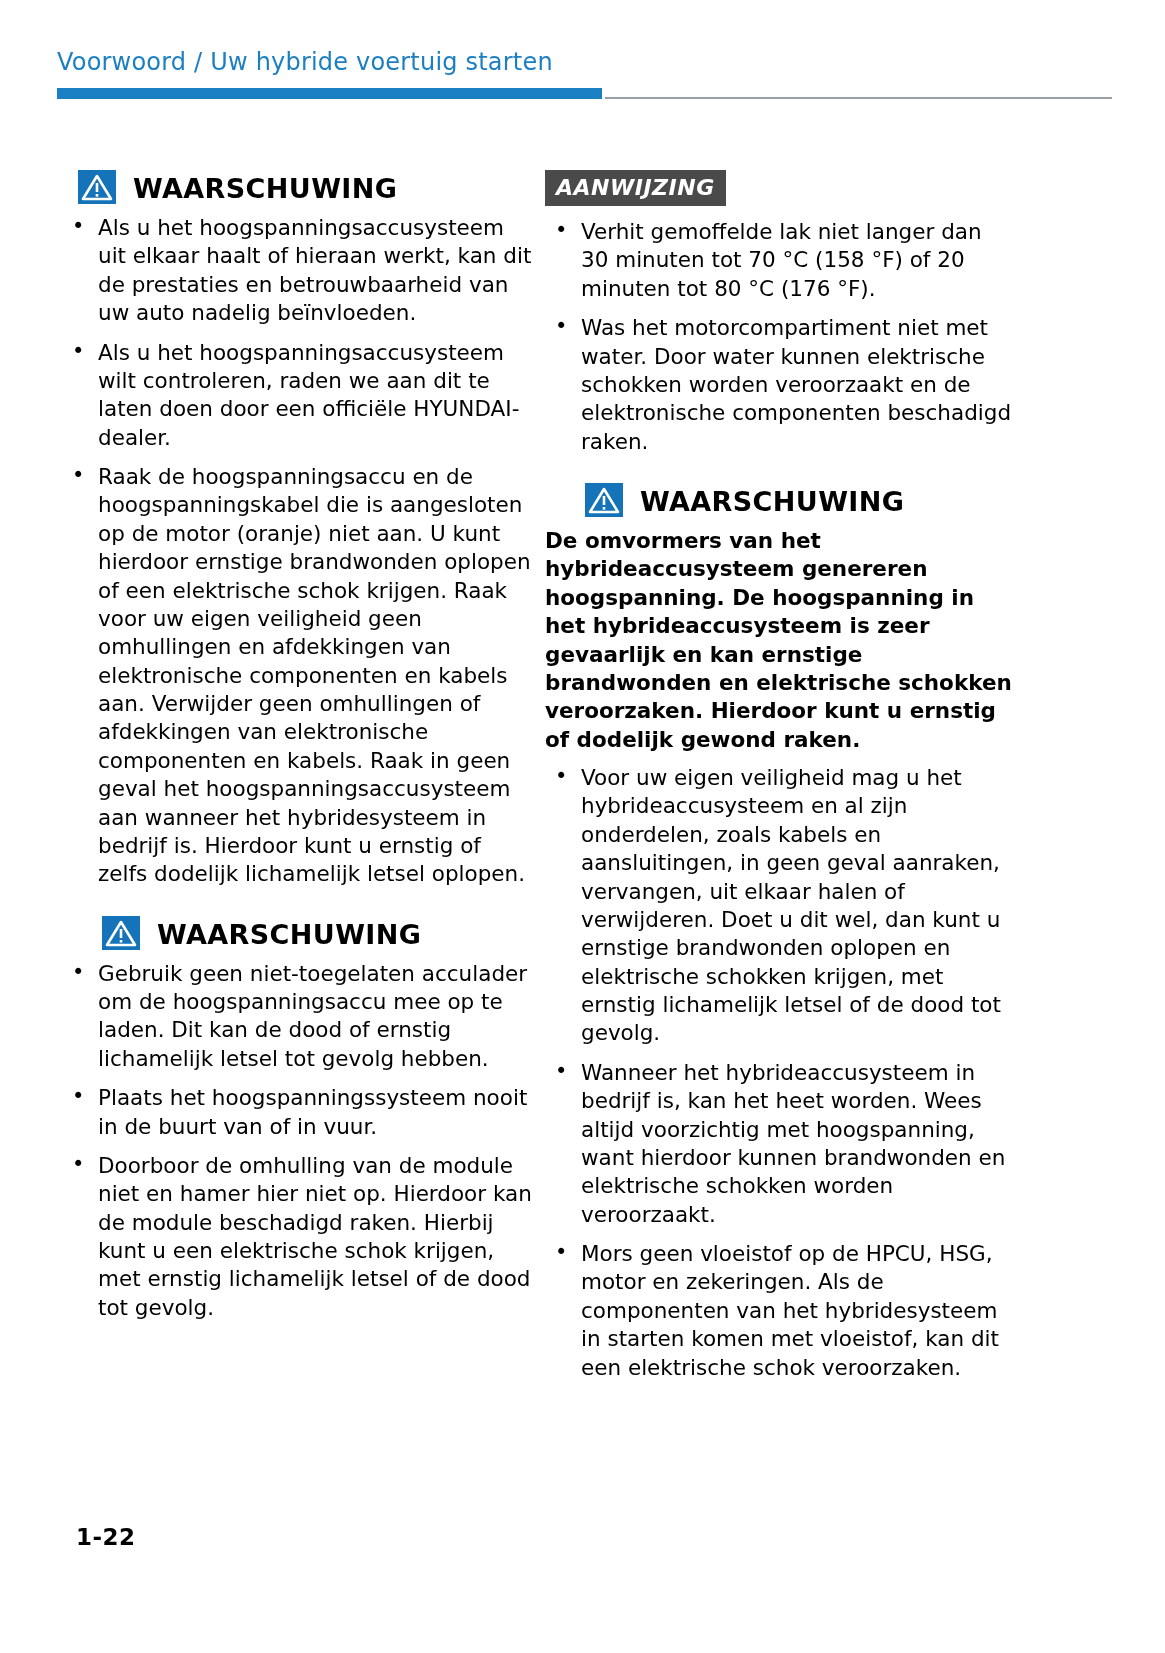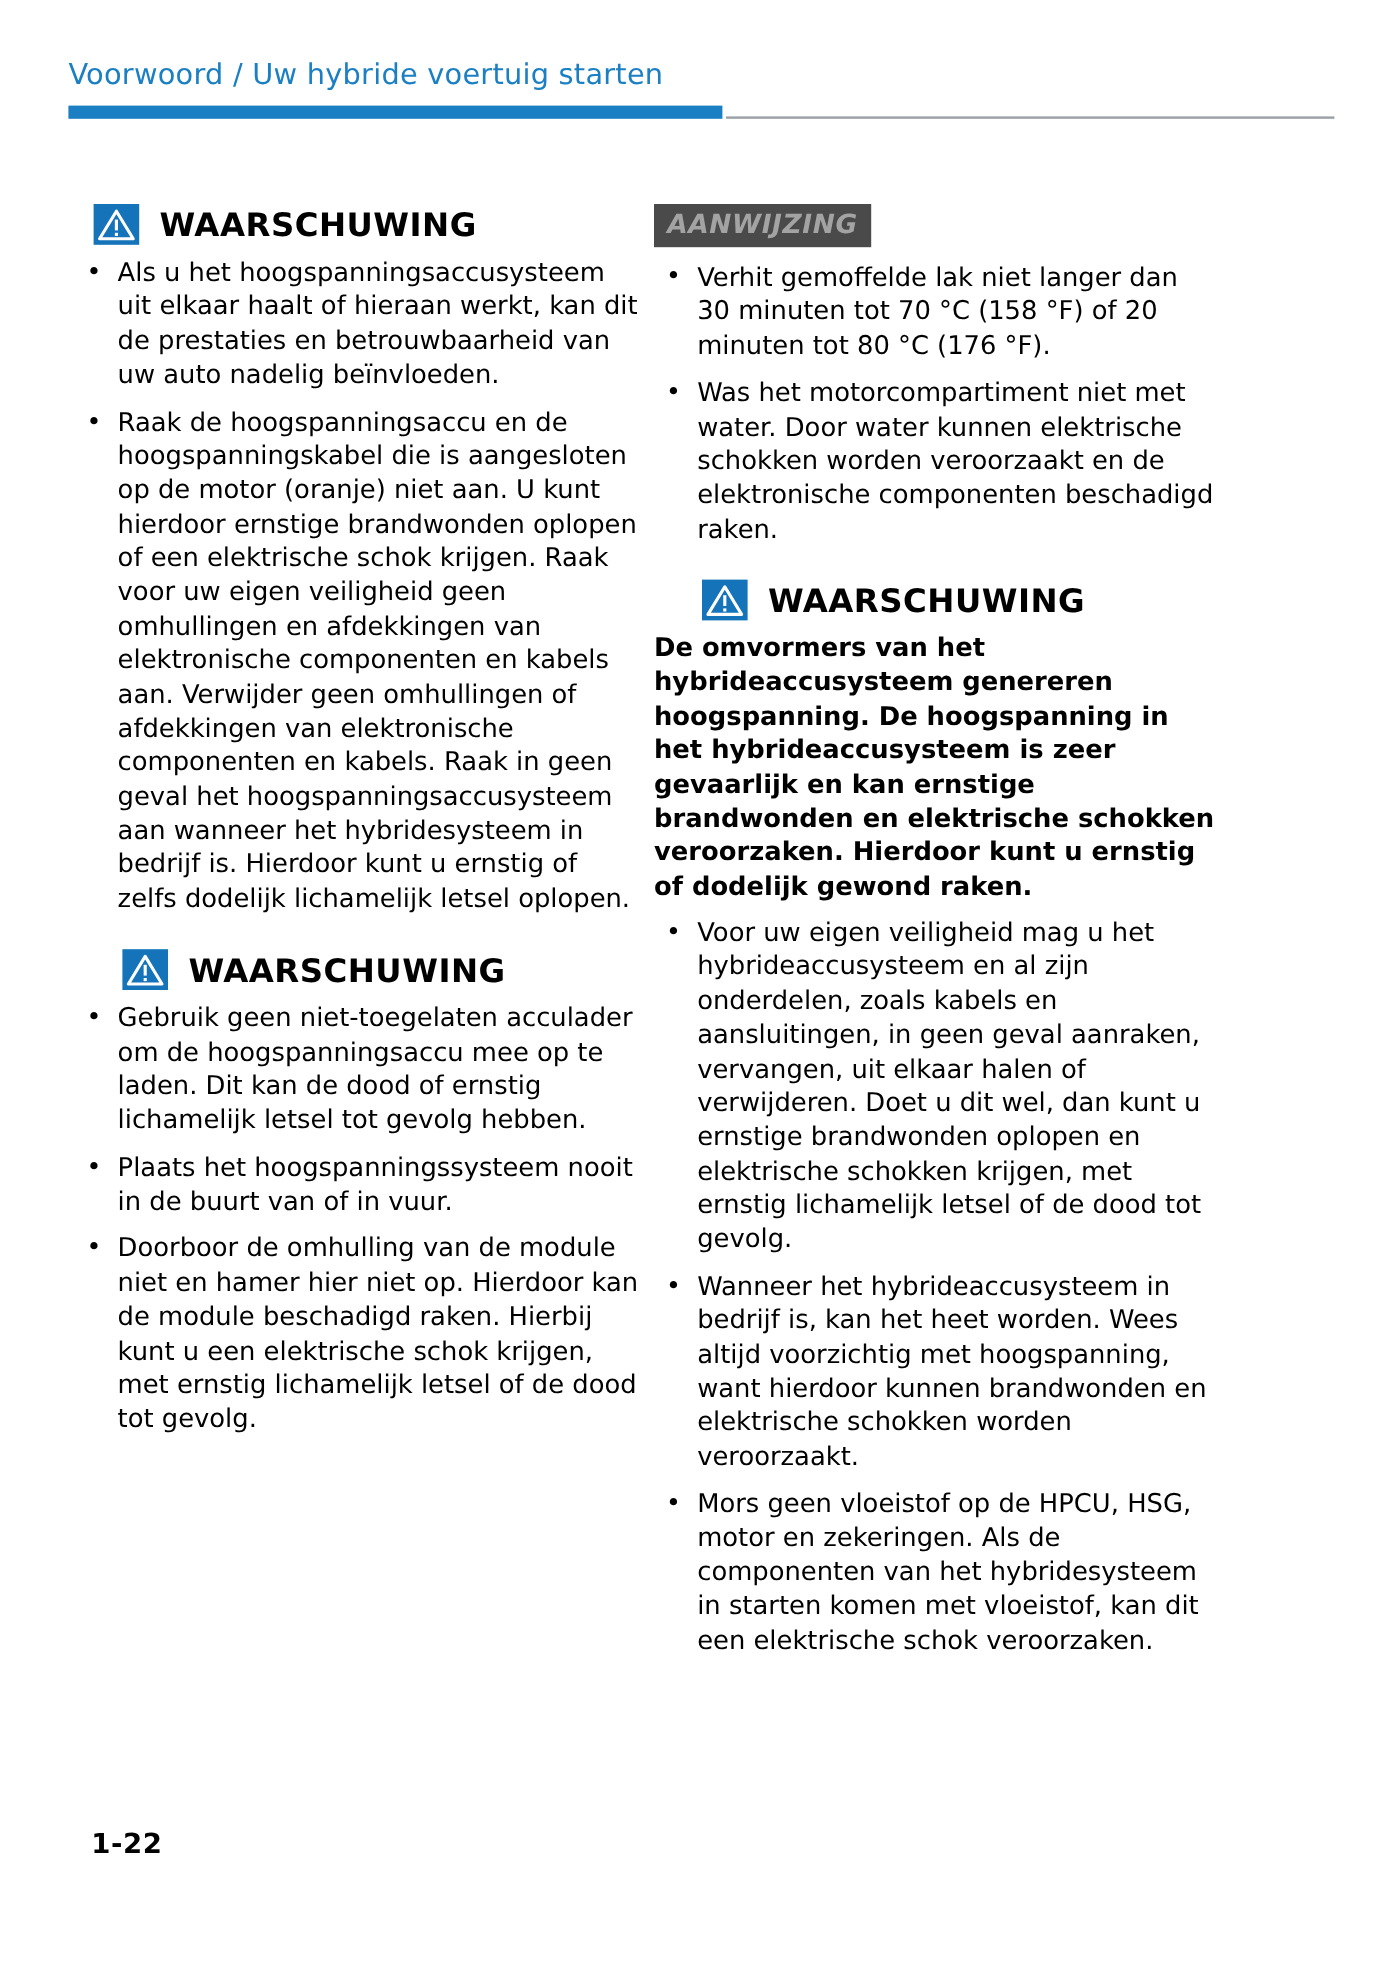--- a/index.html
+++ b/index.html
@@ -90,21 +90,21 @@
     font-size: 27px;
     font-weight: bold;
     letter-spacing: 0.4px;
   }
   .warn-head.indent { margin-left: 24px; }
 
   
   .notice-head {
     display: inline-block;
     background: #4a4a4a;
-    color: #a3a3a3;
+    color: #ffffff;
     font-size: 22px;
     font-weight: bold;
     font-style: italic;
     letter-spacing: 0.5px;
     padding: 5px 11px 6px 11px;
     margin-bottom: 12px;
   }
 
   
   .para {
@@ -165,20 +165,21 @@
         <svg width="38" height="34" viewBox="0 0 38 34" aria-hidden="true">
           <polygon points="19,6 33,29 5,29" fill="none" stroke="#ffffff" stroke-width="2.6" stroke-linejoin="round"></polygon>
           <rect x="17.7" y="13" width="2.6" height="9" fill="#ffffff"></rect>
           <rect x="17.7" y="24" width="2.6" height="2.6" fill="#ffffff"></rect>
         </svg>
       </span>
       <span class="warn-title">WAARSCHUWING</span>
     </div>
     <ul class="bullets">
       <li>Als u het hoogspanningsaccusysteem uit elkaar haalt of hieraan werkt, kan dit de prestaties en betrouwbaarheid van uw auto nadelig beïnvloeden.</li>
+      <li>Als u het hoogspanningsaccusysteem wilt controleren, raden we aan dit te laten doen door een officiële HYUNDAI-dealer.</li>
       <li>Raak de hoogspanningsaccu en de hoogspanningskabel die is aangesloten op de motor (oranje) niet aan. U kunt hierdoor ernstige brandwonden oplopen of een elektrische schok krijgen. Raak voor uw eigen veiligheid geen omhullingen en afdekkingen van elektronische componenten en kabels aan. Verwijder geen omhullingen of afdekkingen van elektronische componenten en kabels. Raak in geen geval het hoogspanningsaccusysteem aan wanneer het hybridesysteem in bedrijf is. Hierdoor kunt u ernstig of zelfs dodelijk lichamelijk letsel oplopen.</li>
     </ul>
 
     <div class="gap-md"></div>
 
     <div class="warn-head indent">
       <span class="warn-icon">
         <svg width="38" height="34" viewBox="0 0 38 34" aria-hidden="true">
           <polygon points="19,6 33,29 5,29" fill="none" stroke="#ffffff" stroke-width="2.6" stroke-linejoin="round"></polygon>
           <rect x="17.7" y="13" width="2.6" height="9" fill="#ffffff"></rect>

